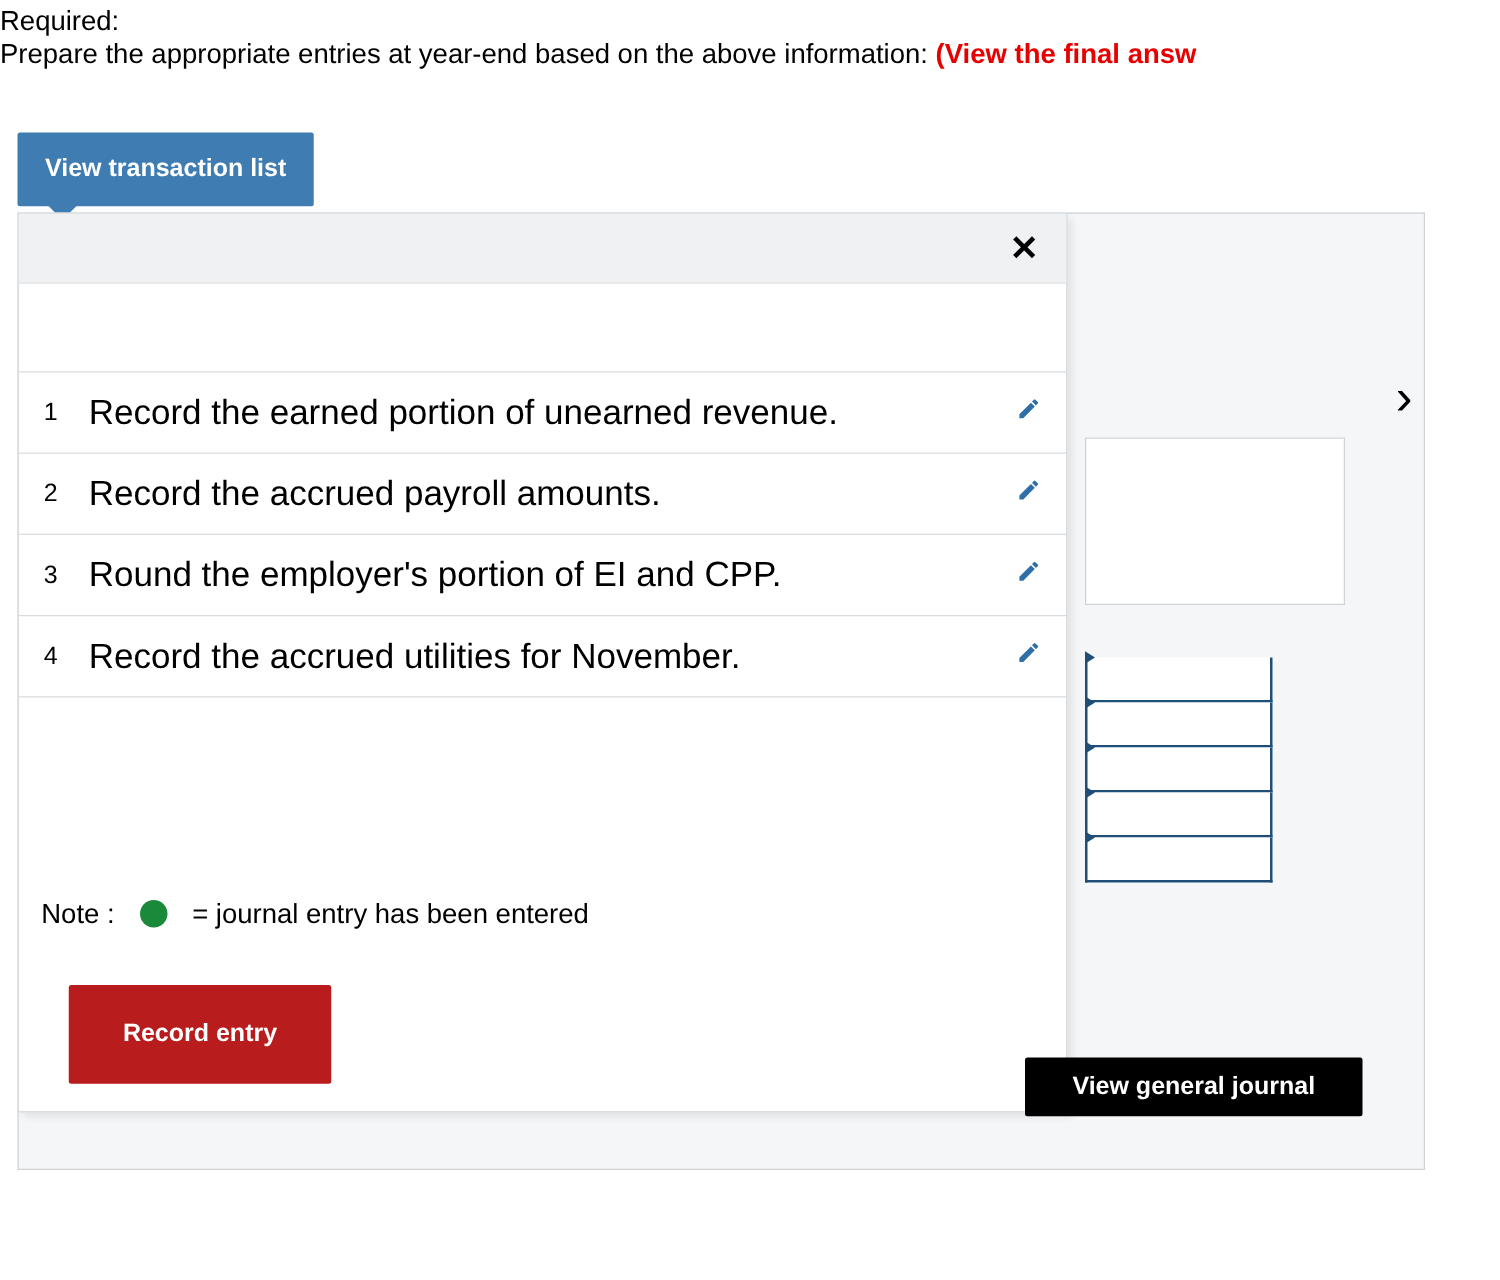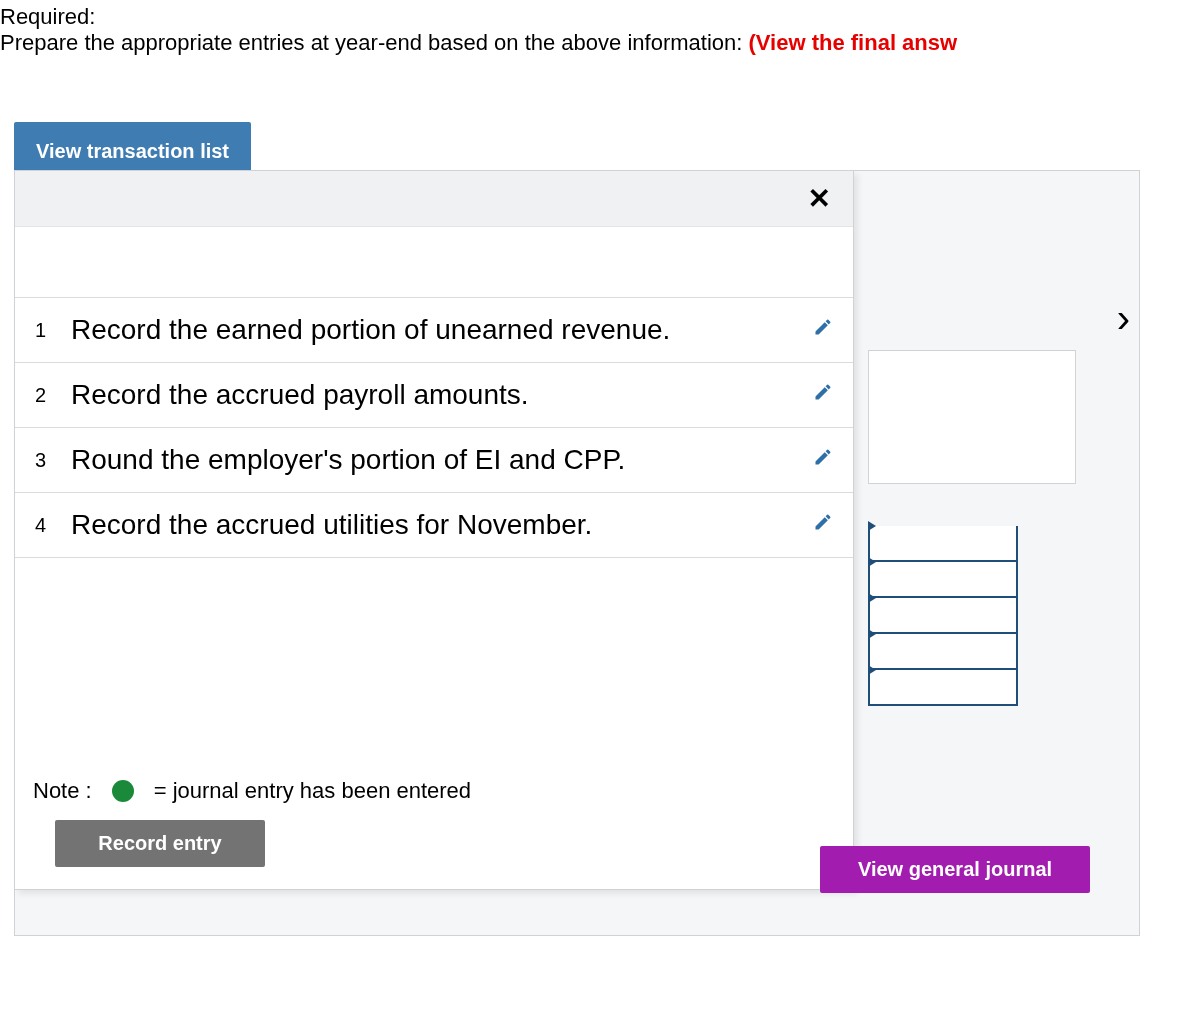--- a/index.html
+++ b/index.html
@@ -23,21 +23,21 @@
     height: 830px;
   }
   .card-back {
     position: absolute;
     top: 64px; left: 14px; right: 0; bottom: 0;
     border: 1px solid #cfd3d6;
     background: #f5f6f7;
   }
   .tab {
     position: absolute;
-    top: 16px; left: 14px;
+    top: 0; left: 14px;
     background: #3e7cb1;
     color: #fff;
     font-weight: 700;
     font-size: 20px;
     padding: 18px 22px;
     border-radius: 2px;
   }
   .tab::after {
     content: "";
     position: absolute;
@@ -92,29 +92,30 @@
   .dot {
     width: 22px; height: 22px; border-radius: 50%;
     background: #1a8a3a; display: inline-block;
   }
   .btn-row {
     display: flex;
     gap: 64px;
     padding: 16px 40px 22px 40px;
   }
   .btn {
-    background: #737373;
+    background: #b91c1c;
     color: #fff;
     font-weight: 700;
     font-size: 20px;
-    padding: 12px 0;
+    padding: 28px 0;
     width: 210px;
     text-align: center;
     cursor: pointer;
     border-radius: 2px;
+    margin-top: 28px;
   }
   .side { position: absolute; }
   .nav-next {
     top: 190px; right: 10px;
     font-size: 40px; font-weight: 400;
     cursor: pointer;
   }
   .dropbox {
     position: absolute;
     top: 244px; left: 868px;
@@ -148,21 +149,21 @@
     position: absolute;
     left: -2px; top: -5px;
     width: 0; height: 0;
     border-top: 5px solid transparent;
     border-bottom: 5px solid transparent;
     border-left: 8px solid #1f4e79;
   }
   .btn-gj {
     position: absolute;
     left: 820px; top: 740px;
-    background: #a21caf;
+    background: #000000;
     color: #fff;
     font-weight: 700;
     font-size: 20px;
     padding: 12px 0;
     width: 270px;
     text-align: center;
     cursor: pointer;
     border-radius: 2px;
   }
 </style>

